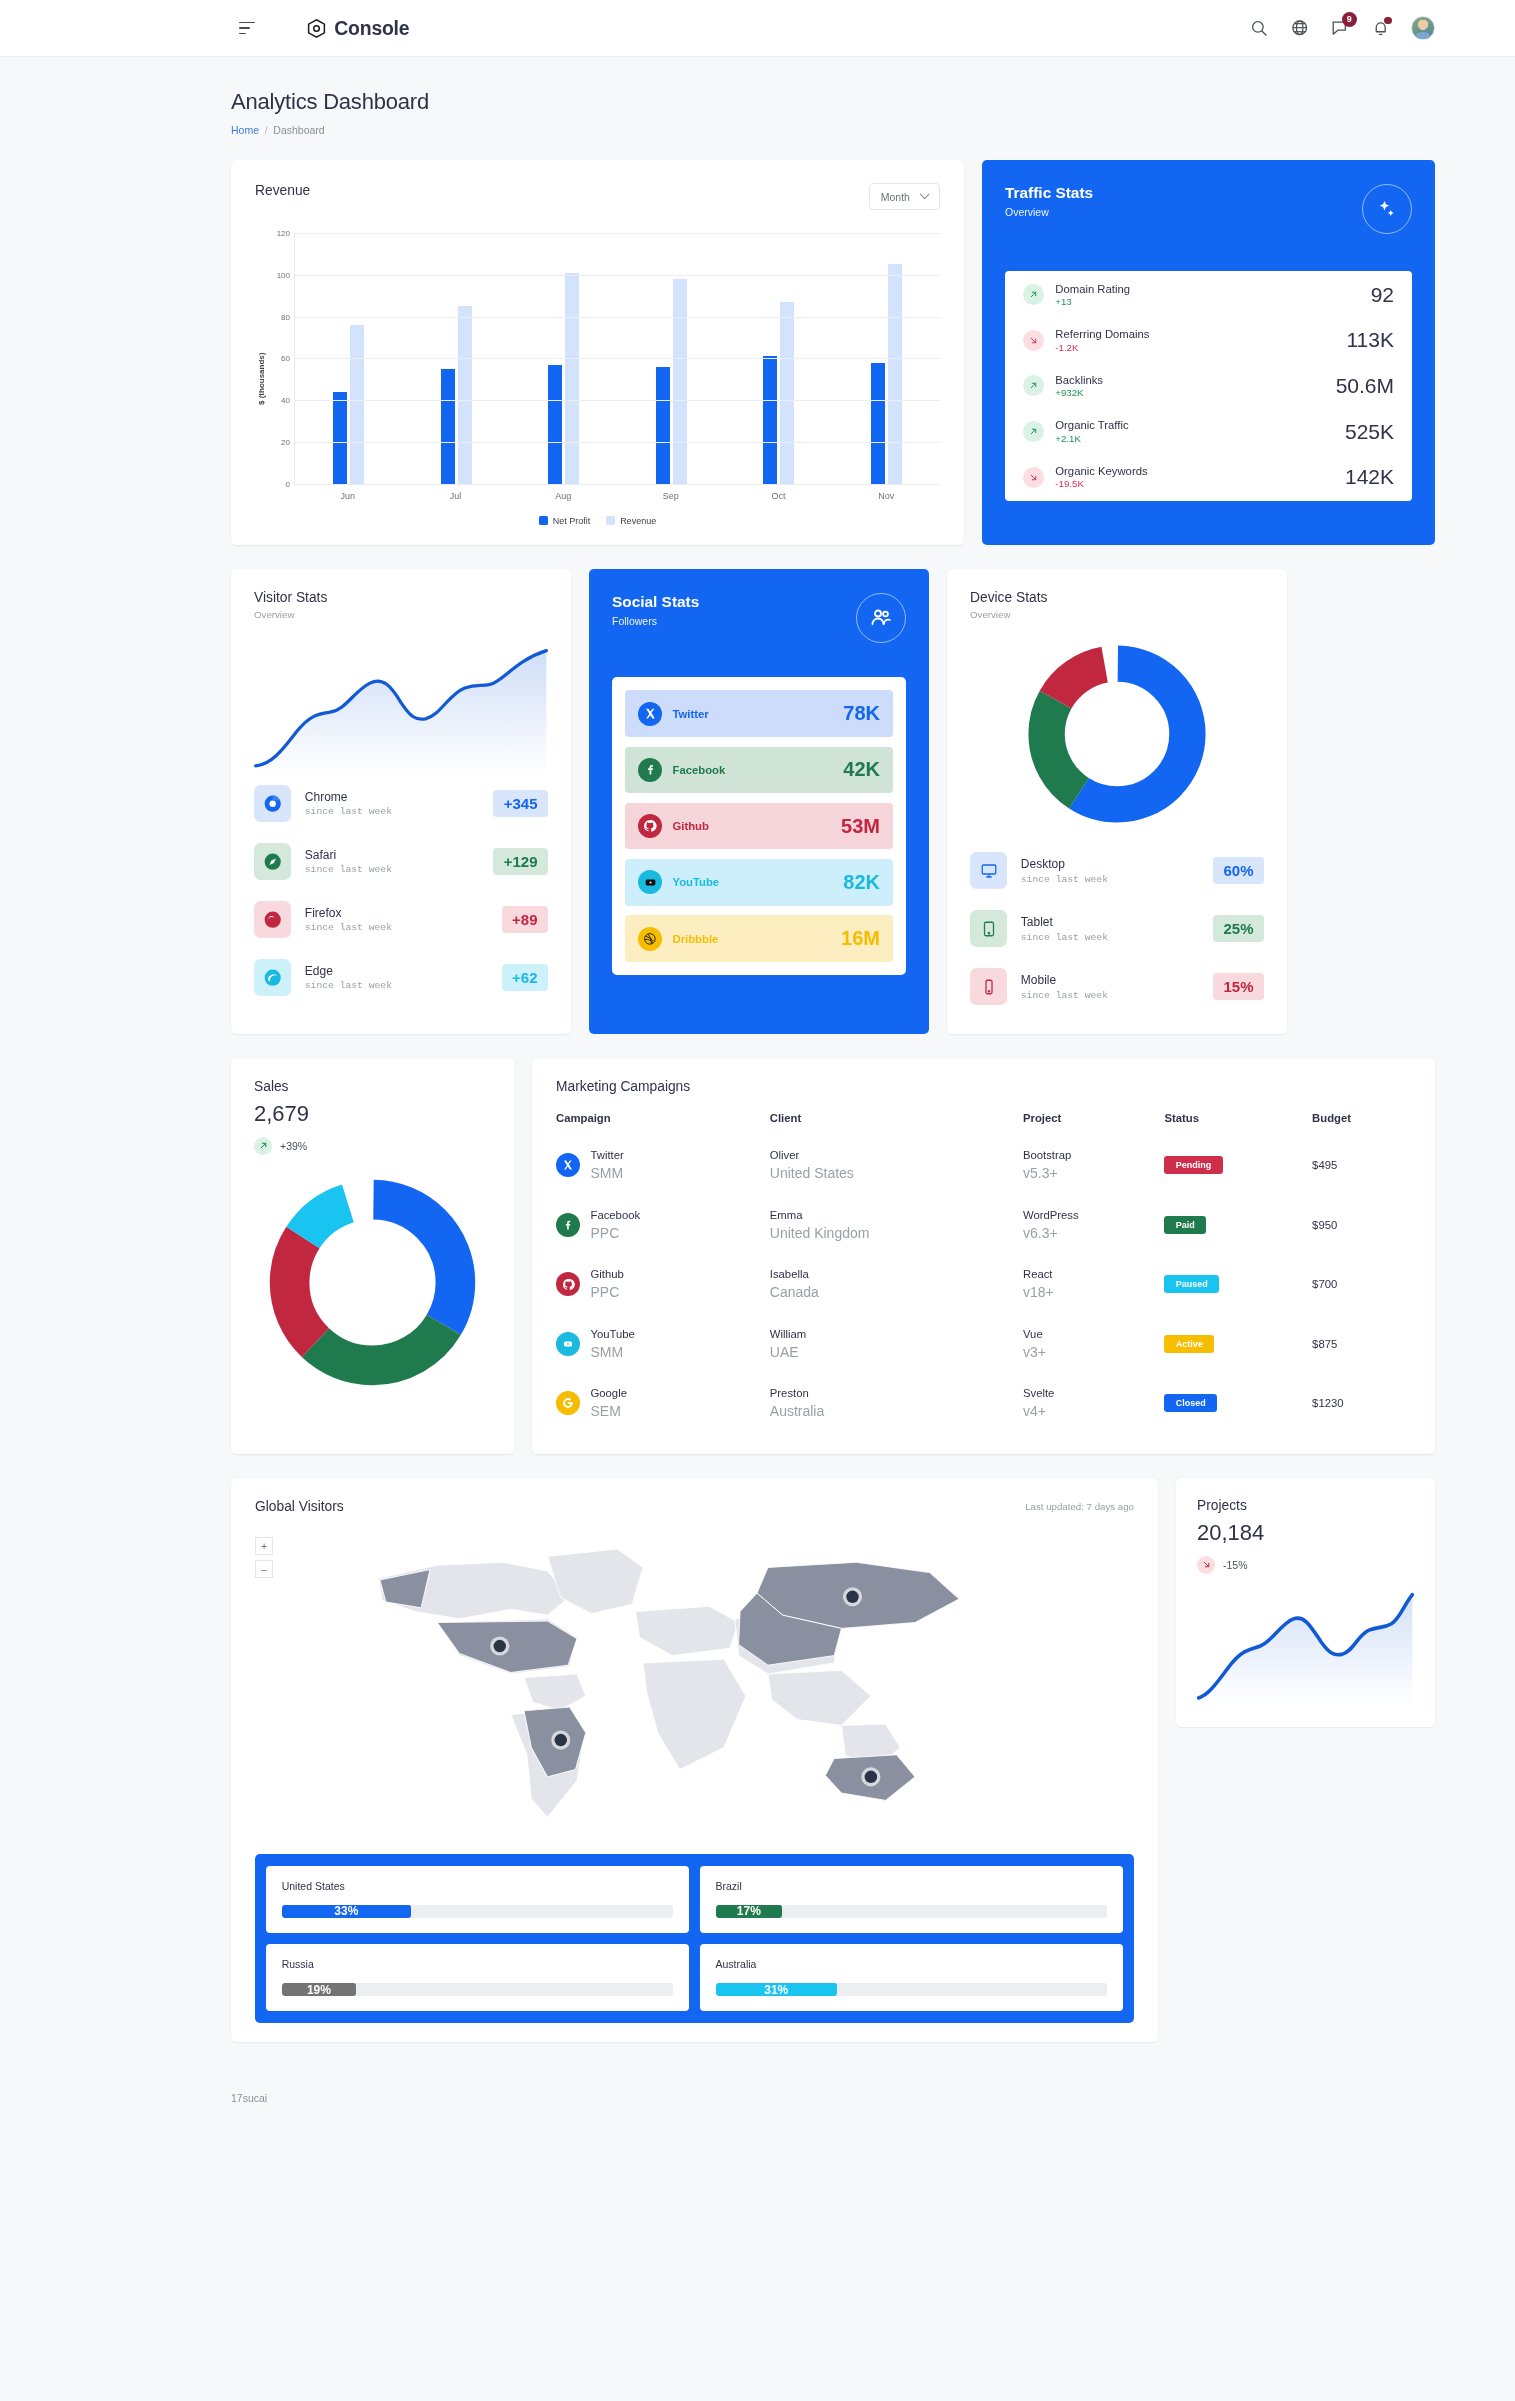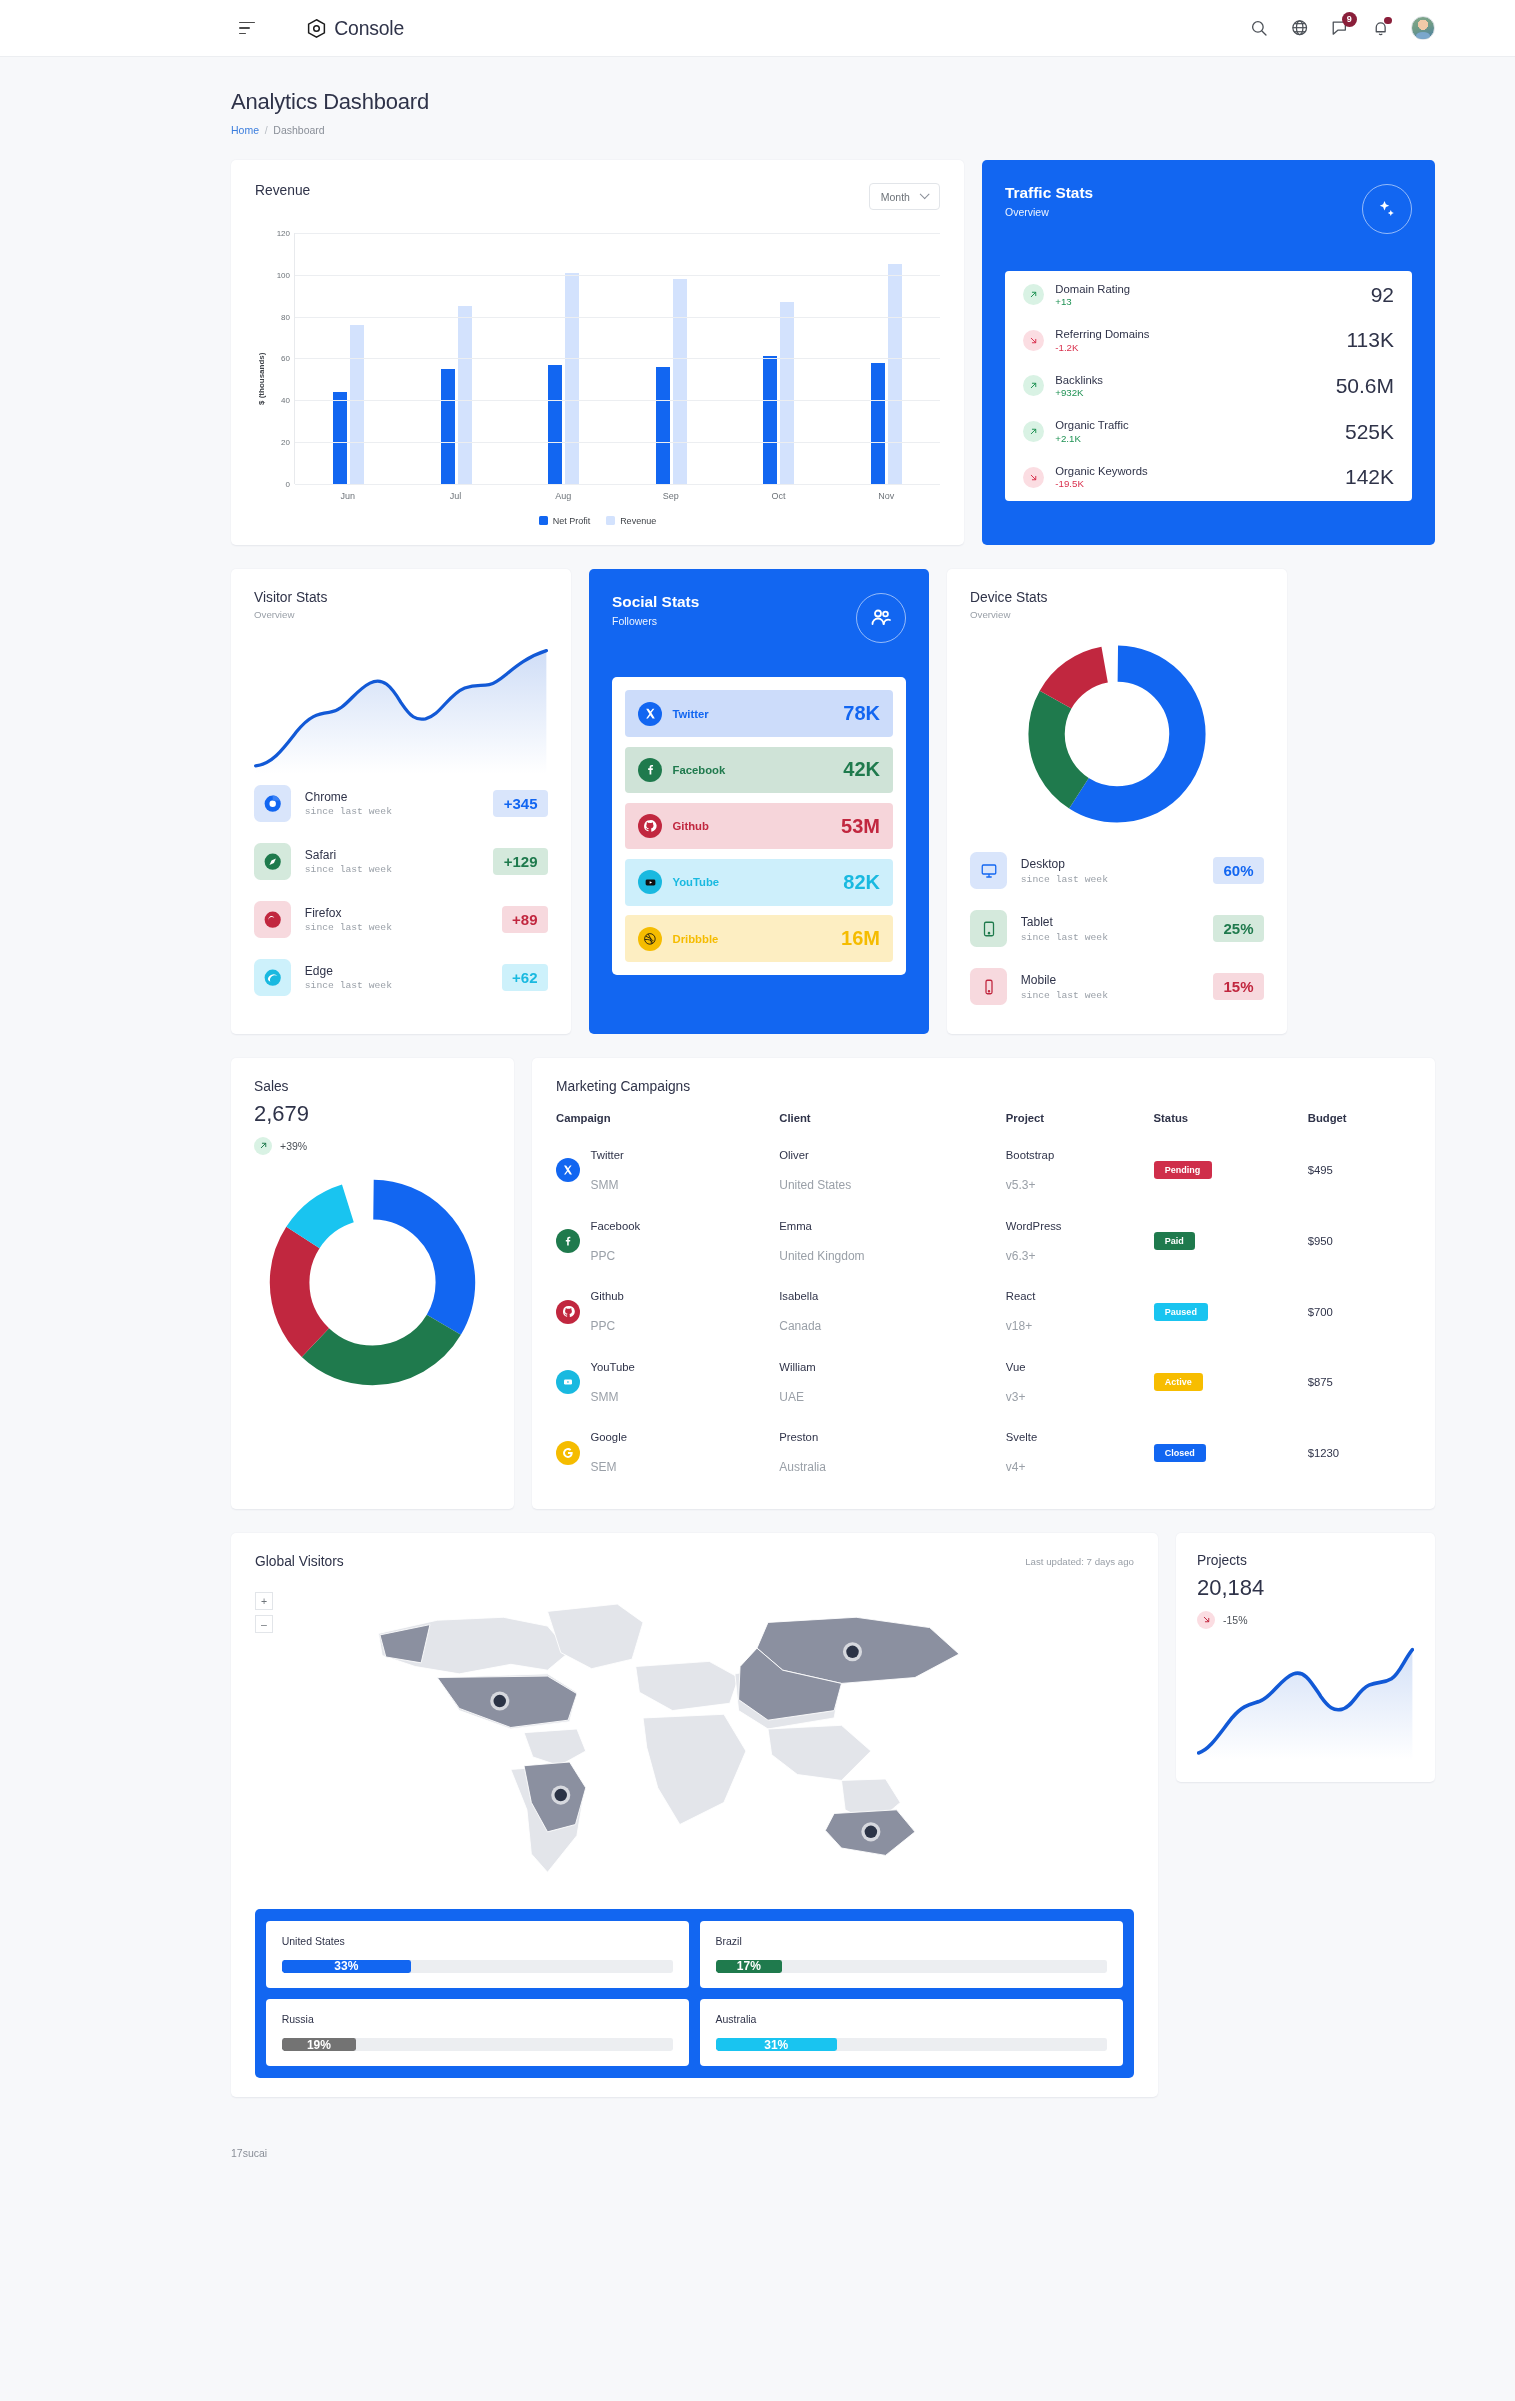--- a/index.html
+++ b/index.html
@@ -19,21 +19,21 @@
     align-items: center;
     padding: 0 81px 0 239px;
     border-bottom: 0.8px solid #eceef1;
   }
   .hamburger { display:flex; flex-direction:column; gap:4px; cursor:pointer; width:18px; }
   .hamburger span { height:1.6px; background:#4b4b4b; border-radius:1.6px; }
   .hamburger span:nth-child(1){ width:16px; }
   .hamburger span:nth-child(2){ width:11.3px; }
   .hamburger span:nth-child(3){ width:7.3px; }
   .brand { display:flex; align-items:center; gap:7.3px; margin-left:49px; }
-  .brand-name { font-size:19.4px; font-weight:400; letter-spacing:-0.2px; color:#2f3349; }
+  .brand-name { font-size:19.4px; font-weight:700; letter-spacing:-0.2px; color:#2f3349; }
   .nav-spacer { flex:1; }
   .nav-icons { display:flex; align-items:center; gap:21px; }
   .nav-ico { position:relative; width:19.4px; height:19.4px; cursor:pointer; color:#4b5057; }
   .badge-count {
     position:absolute; top:-6.5px; right:-7.3px;
     background:#8a1f3a; color:#fff; font-size:9px; font-weight:700;
     min-width:15.4px; height:15.4px; border-radius:50%;
     display:flex; align-items:center; justify-content:center;
   }
   .badge-dot {
@@ -139,21 +139,21 @@
   .delta-ico { width:18px; height:18px; border-radius:50%; display:flex; align-items:center; justify-content:center; }
   .delta-txt { font-size:10.5px; color:#4b5057; }
 
   
   .campaigns { flex:1 1 0; padding:21px 24px 21px; }
   table { width:100%; border-collapse:collapse; margin-top:18px; }
   th { text-align:left; font-size:11.3px; font-weight:700; color:#2f3349; padding-bottom:11.3px; }
   td { padding:13.8px 0; font-size:11.3px; color:#2f3349; vertical-align:middle; }
   .camp-cell { display:flex; align-items:center; gap:10.5px; }
   .camp-ico { width:24px; height:24px; border-radius:50%; display:flex; align-items:center; justify-content:center; flex:none; }
-  .cell-sub { font-size:12px; color:#9aa0a8; margin-top:17px; }
+  .cell-sub { font-size:14px; color:#9aa0a8; margin-top:4px; }
   .status-badge { display:inline-block; color:#fff; font-size:9px; font-weight:700; padding:4px 11.3px; border-radius:3.2px; }
 
   
   .global { flex:1 1 0; padding:21px 24px 19.4px; }
   .glob-head { display:flex; justify-content:space-between; align-items:center; }
   .last-upd { font-size:9.7px; color:#9aa0a8; }
   .map-wrap { position:relative; margin-top:13px; height:316px; }
   .zoom-btns { position:absolute; left:0; top:9.7px; z-index:3; }
   .zoom-btn {
     width:18px; height:18px; border:0.8px solid #e2e5e9; background:#fff; display:flex;

